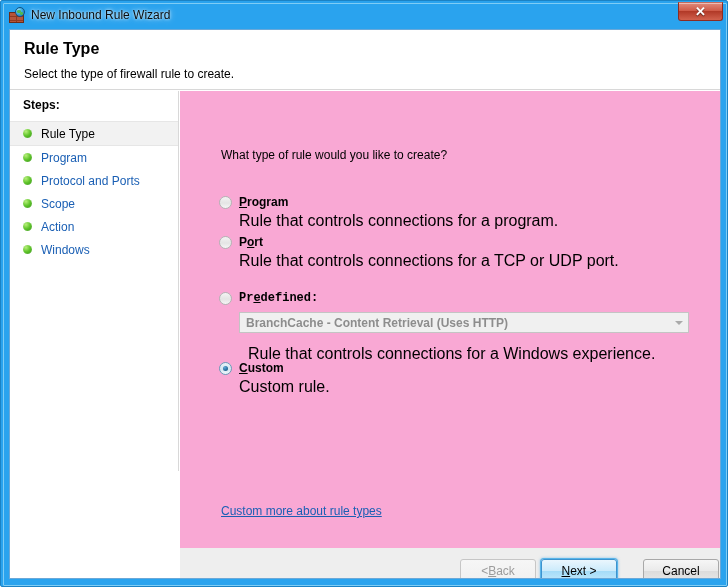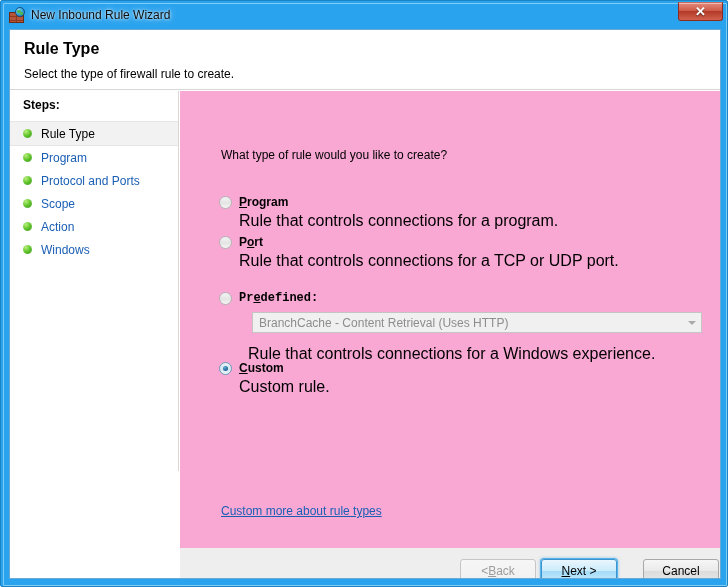--- a/index.html
+++ b/index.html
@@ -276,28 +276,29 @@
     color: #000000;
     margin-left: 20px;
     margin-top: 3px;
     white-space: nowrap;
     text-align: right;
   }
 
   
   .combo {
     position: absolute;
-    left: 72px;
+    left: 59px;
     width: 450px;
     height: 21px;
     box-sizing: border-box;
     border: 1px solid #c4c4c4;
     background: #f0f0f0;
     display: flex;
     align-items: center;
+    font-weight: bold;
   }
   .combo-text {
     font-size: 12px;
     color: #8d8d8d;
     padding-left: 6px;
     white-space: nowrap;
     overflow: hidden;
   }
   .combo-arrow-box {
     position: absolute;

